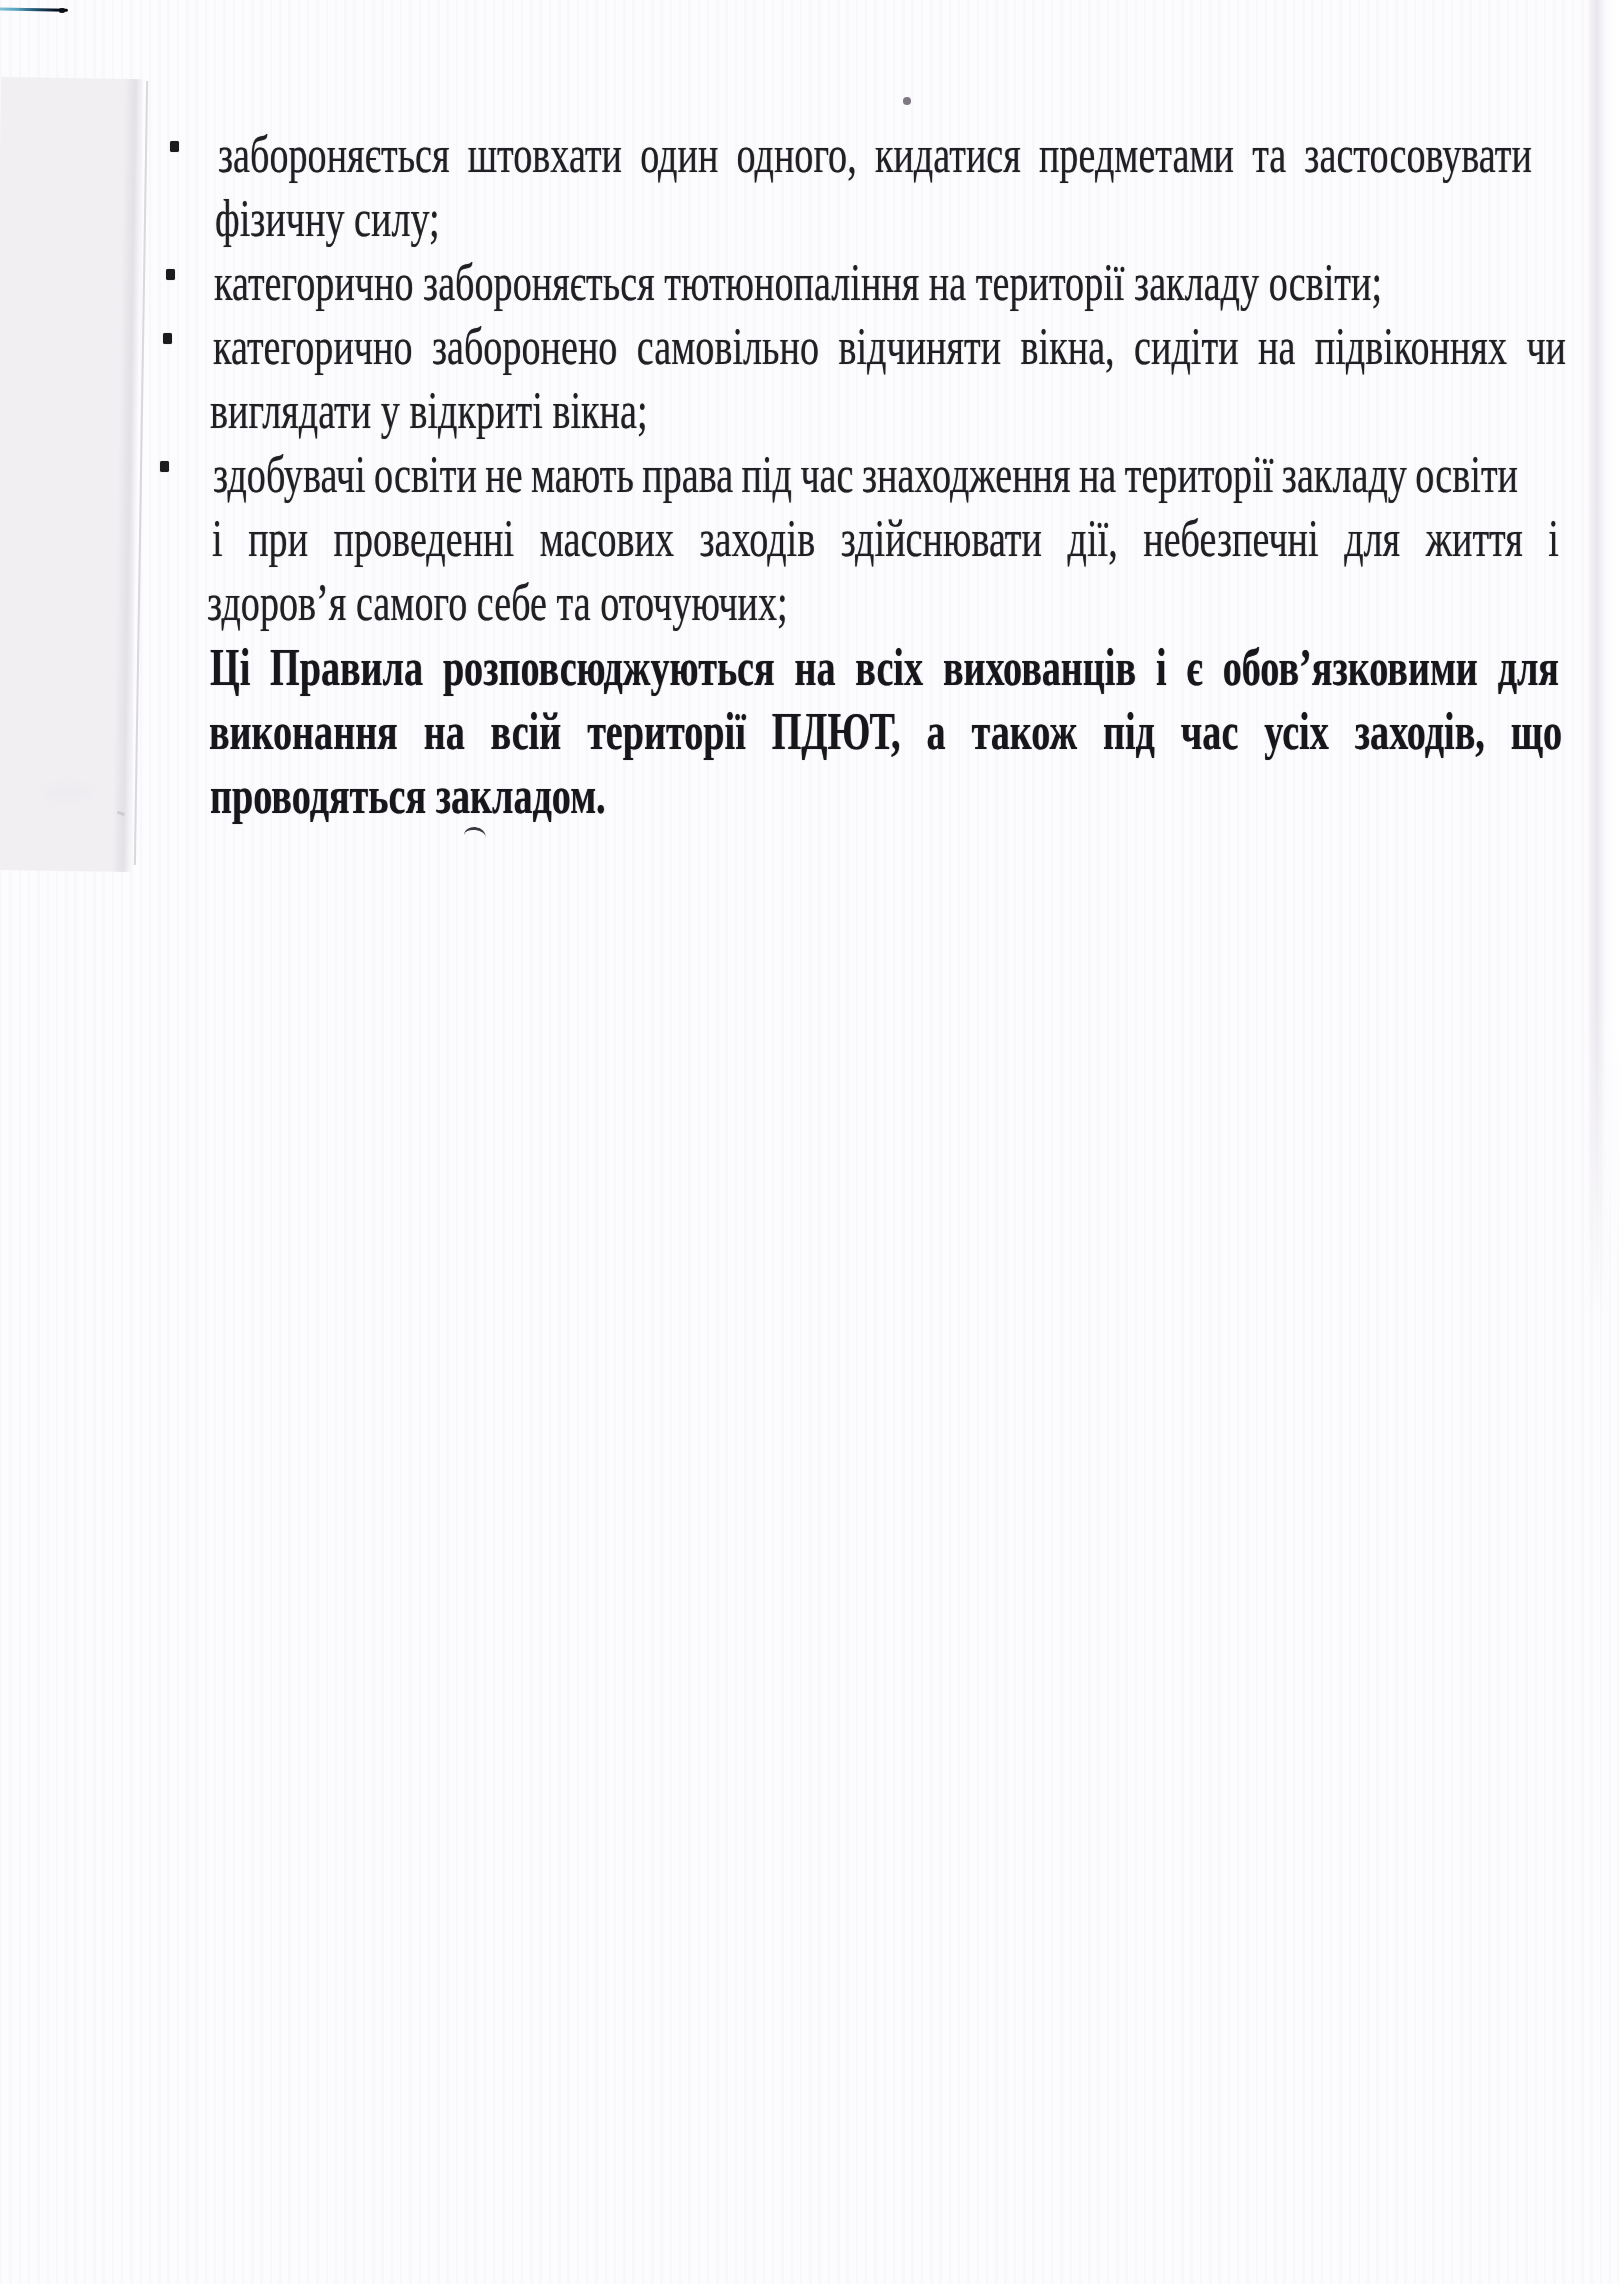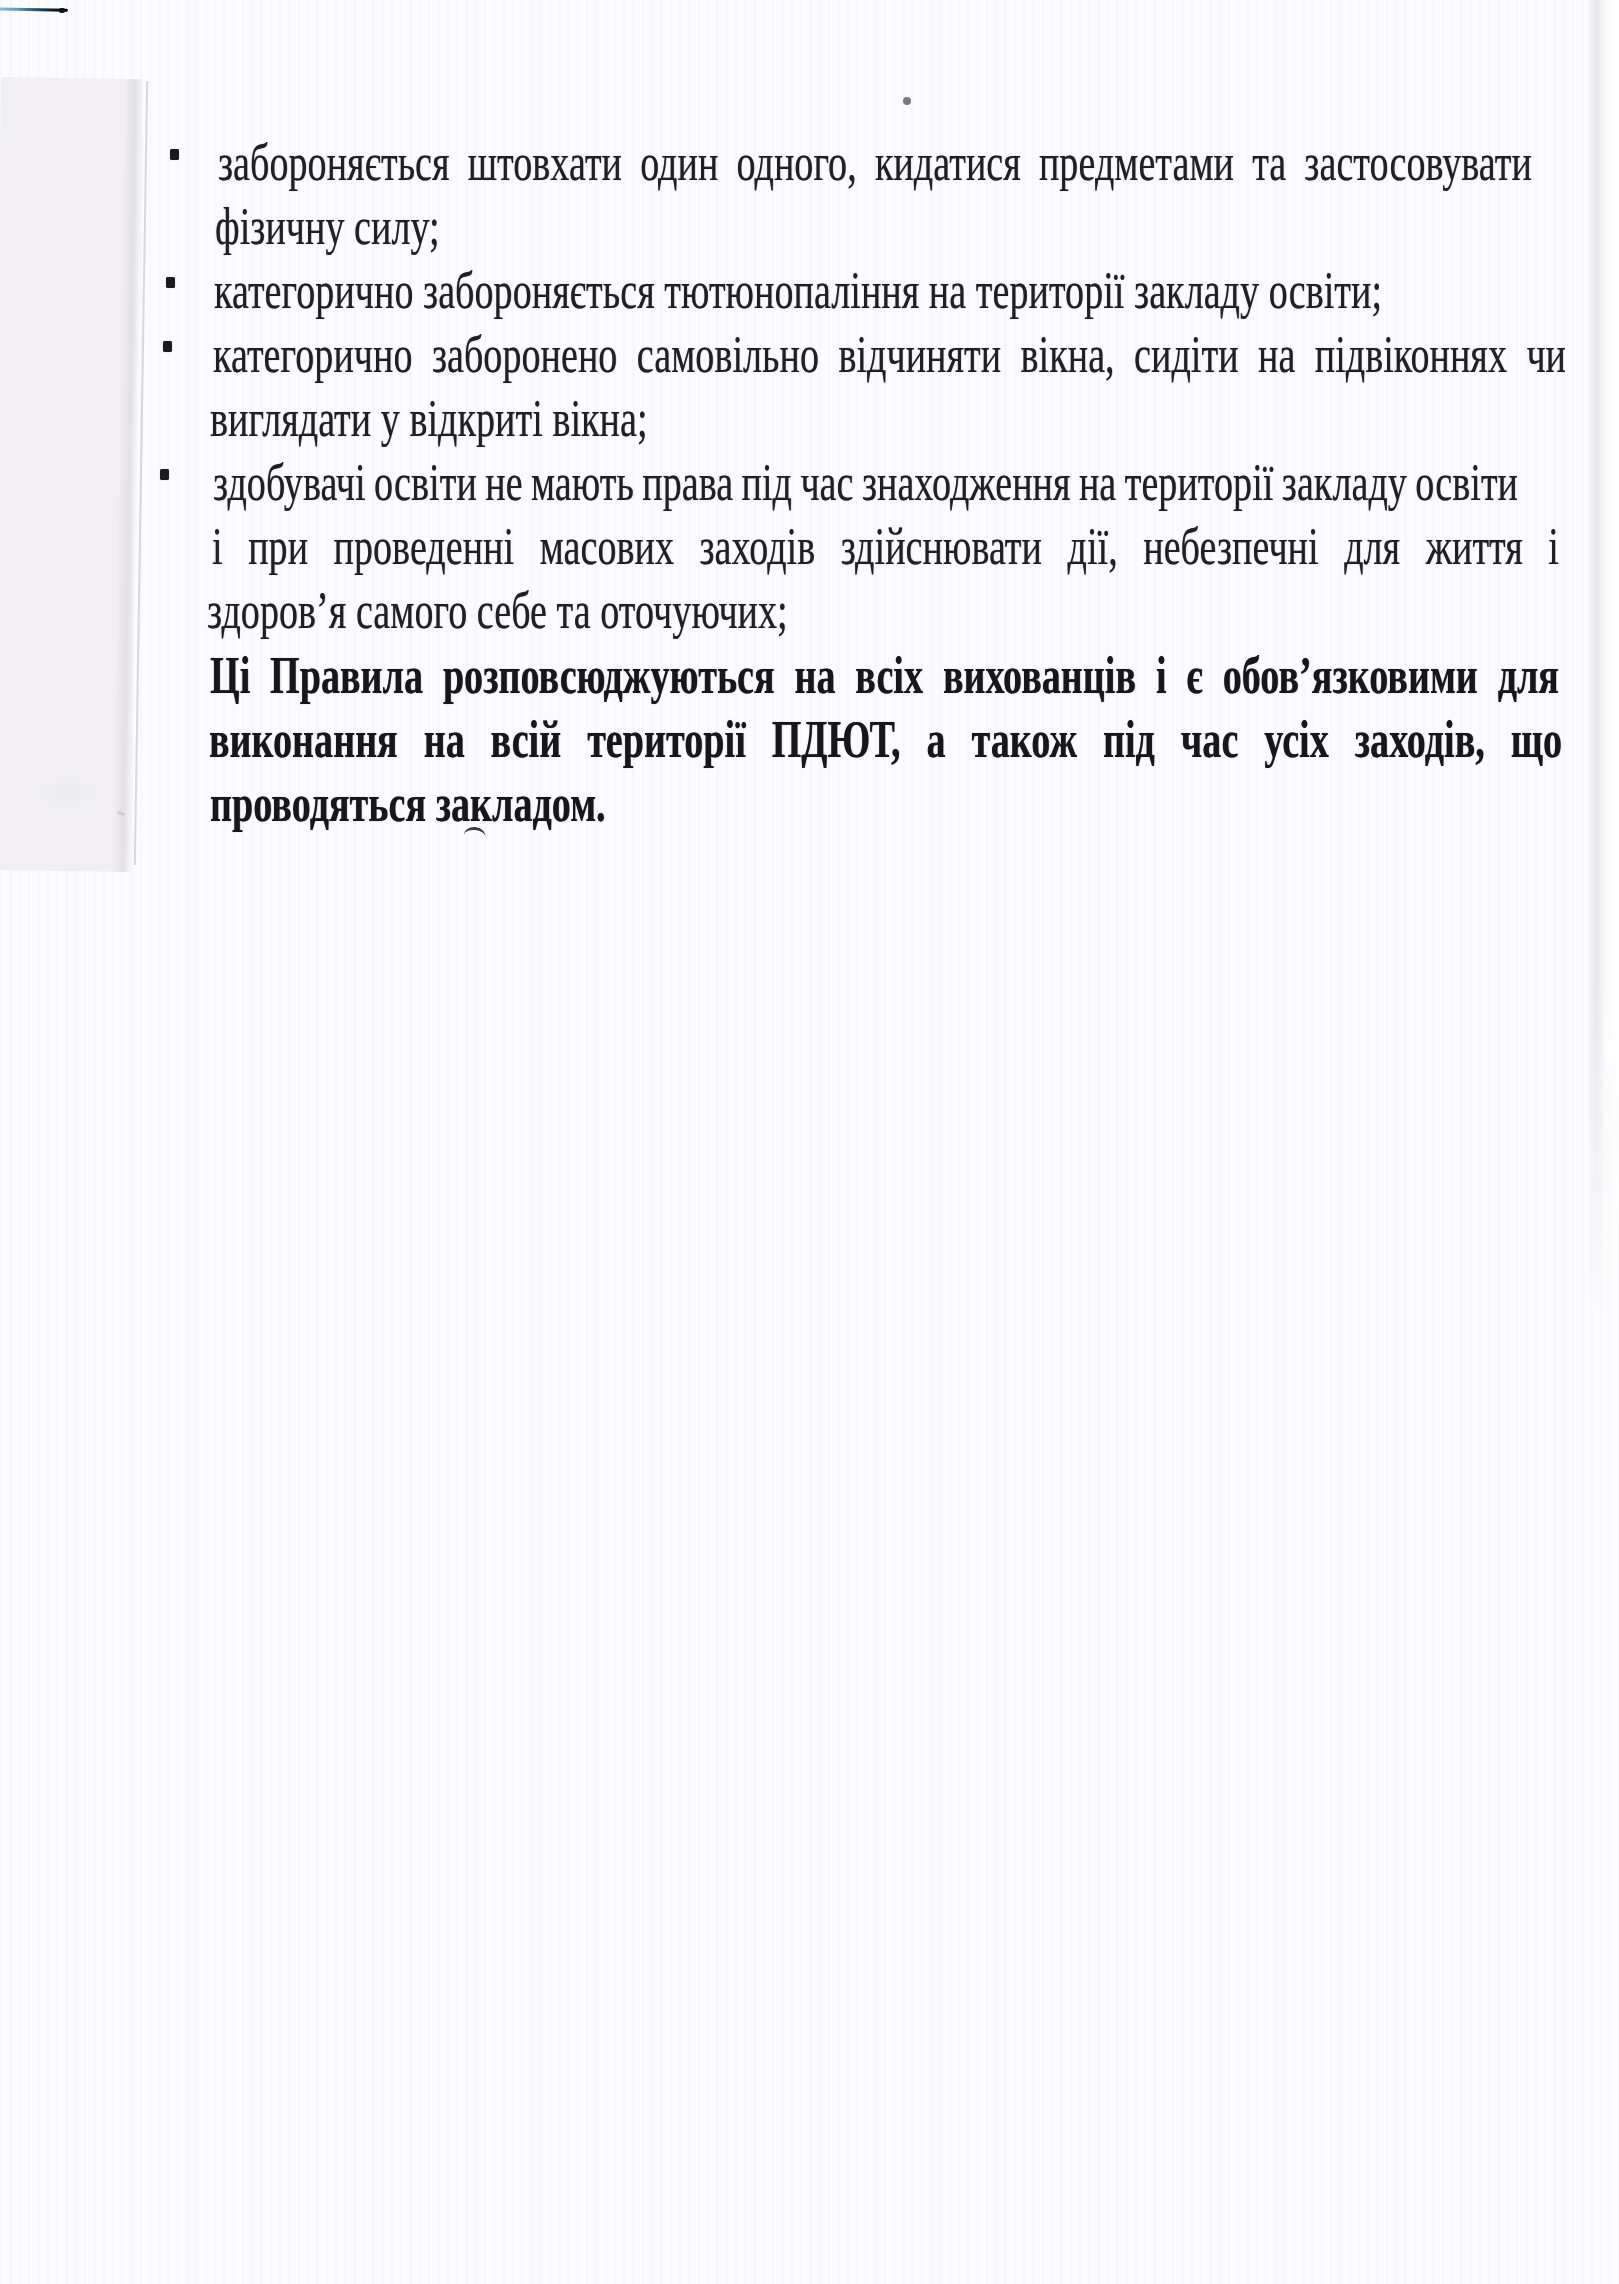--- a/index.html
+++ b/index.html
@@ -125,21 +125,20 @@
     width: 8.4px;
     height: 2.5px;
     background: #c7c3ca;
     transform: rotate(18deg);
     opacity: 0.75;
     border-radius: 1.7px;
   }
   .doc {
     position: absolute;
     inset: 0;
-    margin-top: 8px;
   }
   .line {
     position: absolute;
     height: 38px;
     line-height: 38px;
     font-size: 38px;
     color: #201f23;
     white-space: nowrap;
     transform: scaleY(1.4);
     transform-origin: 50% 100%;

